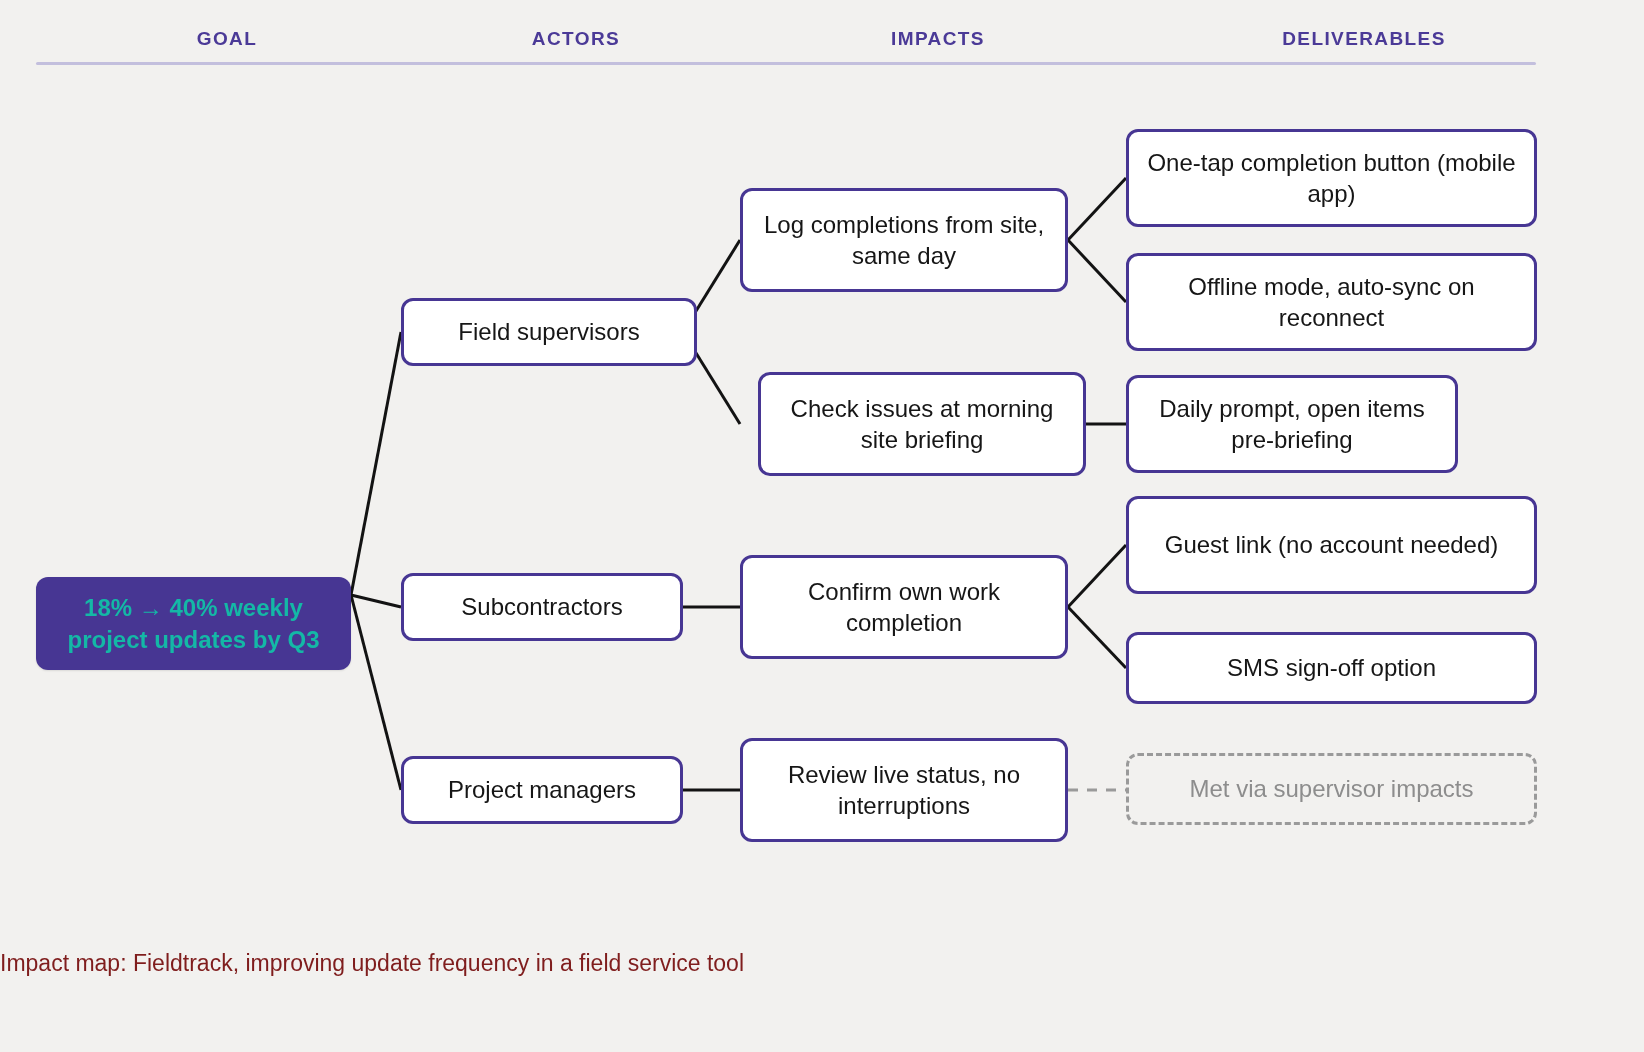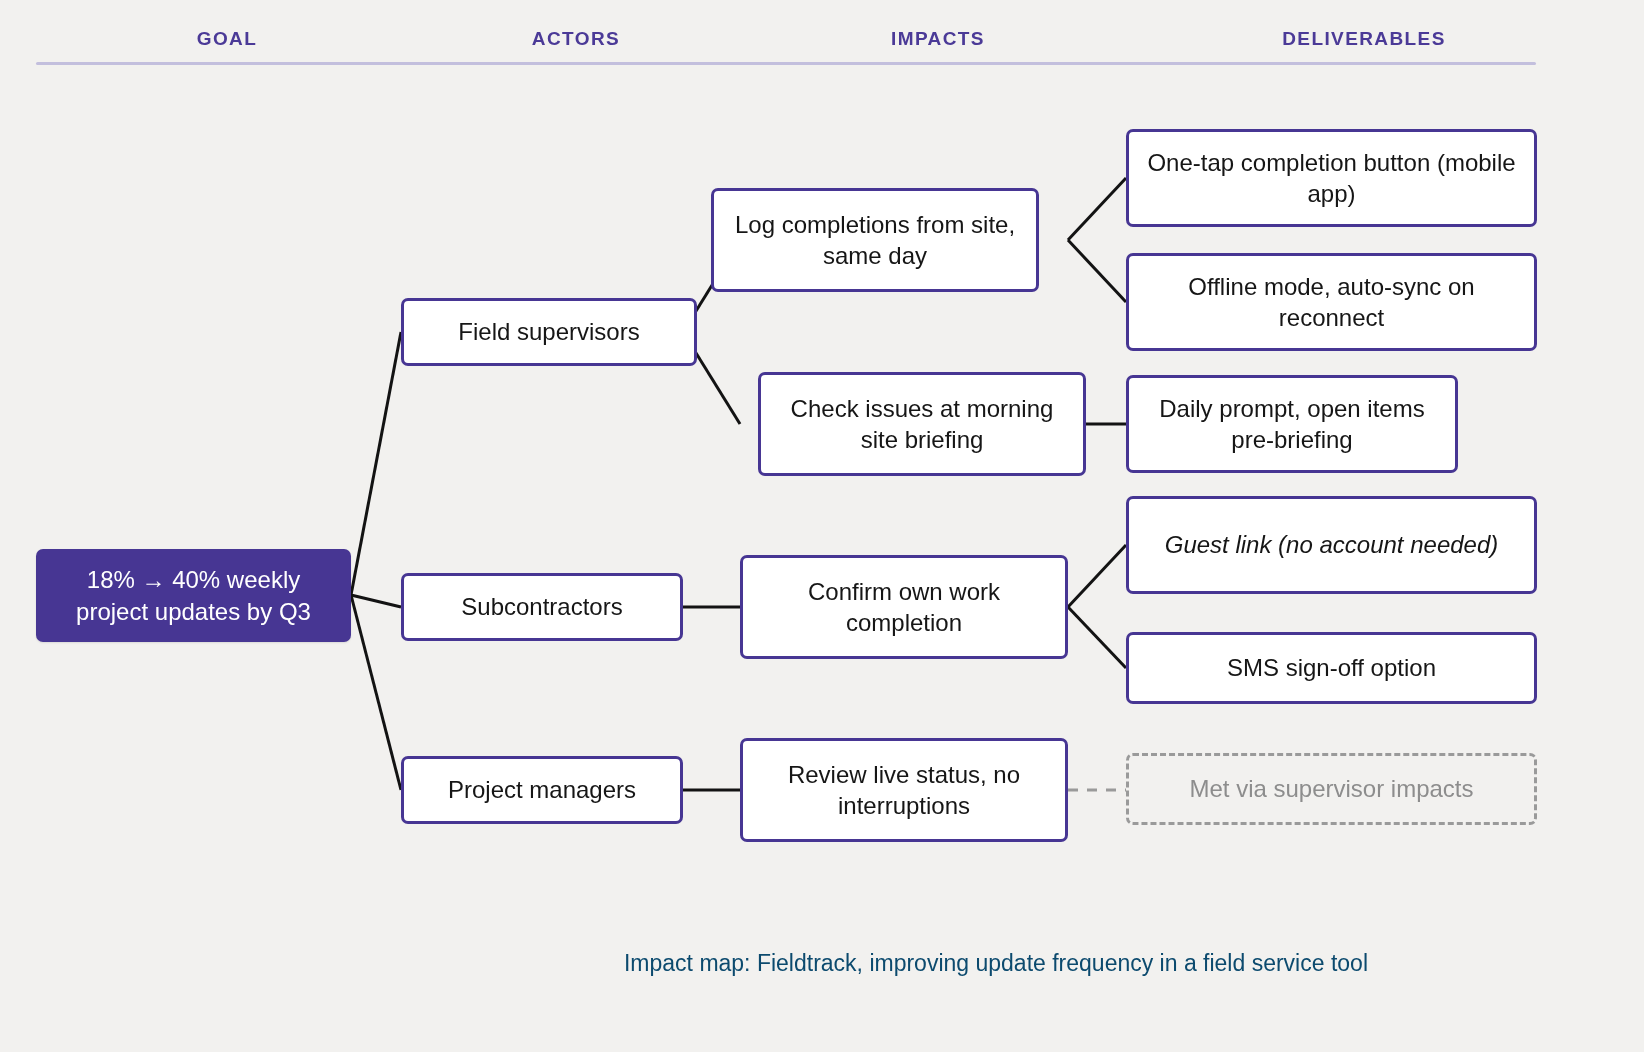--- a/index.html
+++ b/index.html
@@ -59,54 +59,55 @@
   }
 
   
   .node {
     position: absolute;
     box-sizing: border-box;
     display: flex;
     align-items: center;
     justify-content: center;
     text-align: center;
-    border-radius: 7px;
+    border-radius: 12px;
     line-height: 1.3;
     padding: 6px 14px;
   }
   .node.goal {
     background: #473693;
-    color: #ffffff;
+    color: #14b8a6;
     font-size: 24px;
-    font-weight: normal;
+    font-weight: bold;
     border: none;
     box-shadow: 0 1px 2px rgba(0,0,0,0.10);
+    margin-top: 28px;
   }
   .node.box {
     background: #ffffff;
     color: #161616;
     font-size: 24px;
     border: 3px solid #473693;
   }
   .node.ghost {
     background: transparent;
     color: #8d8d8d;
     font-size: 24px;
     border: 3px dashed #9a9a9a;
   }
 
   
   #caption {
     position: absolute;
     left: 0;
     top: 950px;
     width: 1368px;
-    text-align: right;
+    text-align: left;
     font-size: 23px;
-    color: #0c4a6e;
+    color: #7f1d1d;
   }
 </style>
 </head>
 <body>
 
 <div id="canvas">
 
   <div id="column-headers">
       <div class="col-header" style="left: 193px;">GOAL</div>
       <div class="col-header" style="left: 542px;">ACTORS</div>
@@ -129,27 +130,27 @@
       <line x1="1068" y1="607" x2="1126" y2="545" class="solid"></line>
       <line x1="1068" y1="607" x2="1126" y2="668" class="solid"></line>
       <line x1="1068" y1="790" x2="1126" y2="790" class="dashed"></line>
     </svg>
 
   <div id="nodes">
       <div class="node goal" style="left: 36px; top: 549px; width: 315px; height: 93px;">18% → 40% weekly project updates by Q3</div>
       <div class="node box" style="left: 401px; top: 298px; width: 296px; height: 68px;">Field supervisors</div>
       <div class="node box" style="left: 401px; top: 573px; width: 282px; height: 68px;">Subcontractors</div>
       <div class="node box" style="left: 401px; top: 756px; width: 282px; height: 68px;">Project managers</div>
-      <div class="node box" style="left: 711px; top: 188px; width: 328px; height: 104px;">Log completions from site, same day</div>
+      <div class="node box" style="left: 740px; top: 188px; width: 328px; height: 104px;">Log completions from site, same day</div>
       <div class="node box" style="left: 728px; top: 372px; width: 328px; height: 104px; margin-left: 30px;">Check issues at morning site briefing</div>
       <div class="node box" style="left: 740px; top: 555px; width: 328px; height: 104px;">Confirm own work completion</div>
       <div class="node box" style="left: 740px; top: 738px; width: 328px; height: 104px;">Review live status, no interruptions</div>
       <div class="node box" style="left: 1126px; top: 129px; width: 411px; height: 98px;">One-tap completion button (mobile app)</div>
       <div class="node box" style="left: 1126px; top: 253px; width: 411px; height: 98px;">Offline mode, auto-sync on reconnect</div>
       <div class="node box" style="left: 1126px; top: 375px; width: 332px; height: 98px;">Daily prompt, open items pre-briefing</div>
-      <div class="node box" style="left: 1126px; top: 496px; width: 411px; height: 98px; font-style: italic;">Guest link (no account needed)</div>
+      <div class="node box" style="left: 1126px; top: 496px; width: 411px; height: 98px;">Guest link (no account needed)</div>
       <div class="node box" style="left: 1126px; top: 632px; width: 411px; height: 72px;">SMS sign-off option</div>
       <div class="node ghost" style="left: 1126px; top: 753px; width: 411px; height: 72px;">Met via supervisor impacts</div>
     </div>
 
   <div id="caption">Impact map: Fieldtrack, improving update frequency in a field service tool</div>
 
 </div>
 
 </body></html>

